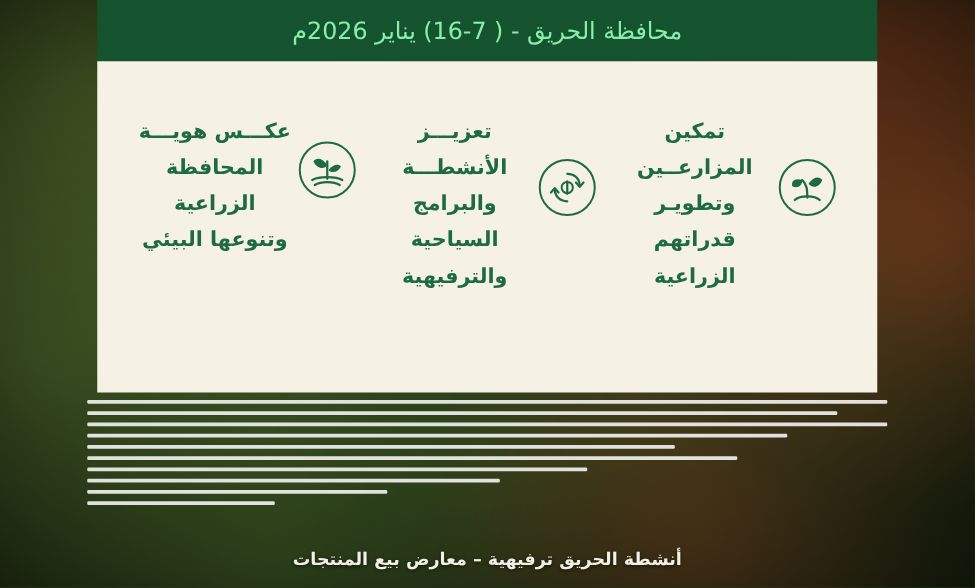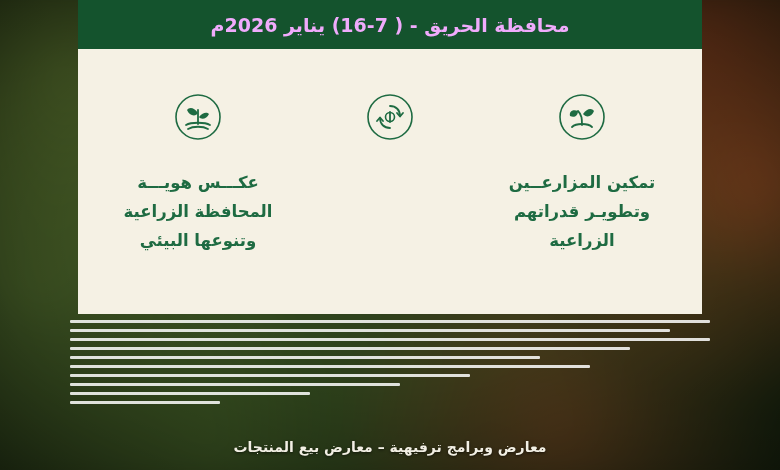--- a/index.html
+++ b/index.html
@@ -48,42 +48,42 @@
 
   .card-header {
     background: #14532d;
     height: 49px;
     display: flex;
     align-items: center;
     justify-content: center;
     padding: 0 18px;
   }
   .card-header .title {
-    color: #f0abfc;
+    color: #86efac;
     font-size: 19px;
-    font-weight: bold;
+    font-weight: normal;
     letter-spacing: 0px;
     white-space: nowrap;
     text-align: center;
   }
 
   .card-body {
     background: #f5f1e4;
     height: 265px;
     display: flex;
     flex-direction: row;
     justify-content: space-around;
     align-items: flex-start;
     padding: 42px 24px 0 24px;
   }
 
   .pillar {
     width: 180px;
     display: flex;
-    flex-direction: column;
+    flex-direction: row;
     align-items: center;
     text-align: center;
   }
 
   .pillar-icon {
     width: 52px;
     height: 52px;
     display: flex;
     align-items: center;
     justify-content: center;
@@ -165,20 +165,23 @@
         <svg width="52" height="52" viewBox="0 0 52 52" fill="none" stroke="#1e6b42" stroke-width="1.8">
           <circle cx="26" cy="26" r="22" stroke="#1e6b42" stroke-width="1.6" fill="none"></circle>
           <path d="M26 15 C32 15 36 19 36 25" stroke-linecap="round"></path>
           <path d="M26 37 C20 37 16 33 16 27" stroke-linecap="round"></path>
           <path d="M33 22 L36 25.5 L39 22" stroke-linecap="round" stroke-linejoin="round"></path>
           <path d="M13 30 L16 26.5 L19 30" stroke-linecap="round" stroke-linejoin="round"></path>
           <path d="M26 21 L26 31" stroke-linecap="round"></path>
           <circle cx="26" cy="26" r="4.5" stroke-width="1.6"></circle>
         </svg>
       </div>
+      <div class="pillar-text">تعزيـــز الأنشطـــة
+والبرامج السياحية
+والترفيهية</div>
     </div>
 
     <div class="pillar">
       <div class="pillar-icon">
         <svg width="52" height="52" viewBox="0 0 52 52" fill="none" stroke="#1e6b42" stroke-width="1.8">
           <circle cx="26" cy="26" r="22" stroke="#1e6b42" stroke-width="1.6" fill="none"></circle>
           <path d="M26 33 C26 27 26 23 26 19" stroke-linecap="round"></path>
           <path d="M26 22 C22 16 17 16 15 19 C17 25 24 26 26 22 Z" fill="#1e6b42" stroke="none"></path>
           <path d="M27 26 C31 21 35 21 37 23 C35 28 29 29 27 26 Z" fill="#1e6b42" stroke="none"></path>
           <path d="M14 34 C19 31 33 31 38 34" stroke-linecap="round"></path>
@@ -200,14 +203,14 @@
   <div class="ln" style="left:0px;   top:27px; width:560px;"></div>
   <div class="ln" style="left:0px;   top:36px; width:470px;"></div>
   <div class="ln" style="left:0px;   top:45px; width:520px;"></div>
   <div class="ln" style="left:0px;   top:54px; width:400px;"></div>
   <div class="ln" style="left:0px;   top:63px; width:330px;"></div>
   <div class="ln" style="left:0px;   top:72px; width:240px;"></div>
   <div class="ln" style="left:0px;   top:81px; width:150px;"></div>
 </div>
 
 <div class="footer">
-  <span class="footer-text">معارض وبرامج ترفيهية – معارض بيع المنتجات</span>
+  <span class="footer-text">أنشطة الحريق ترفيهية – معارض بيع المنتجات</span>
 </div>
 
 </body></html>

